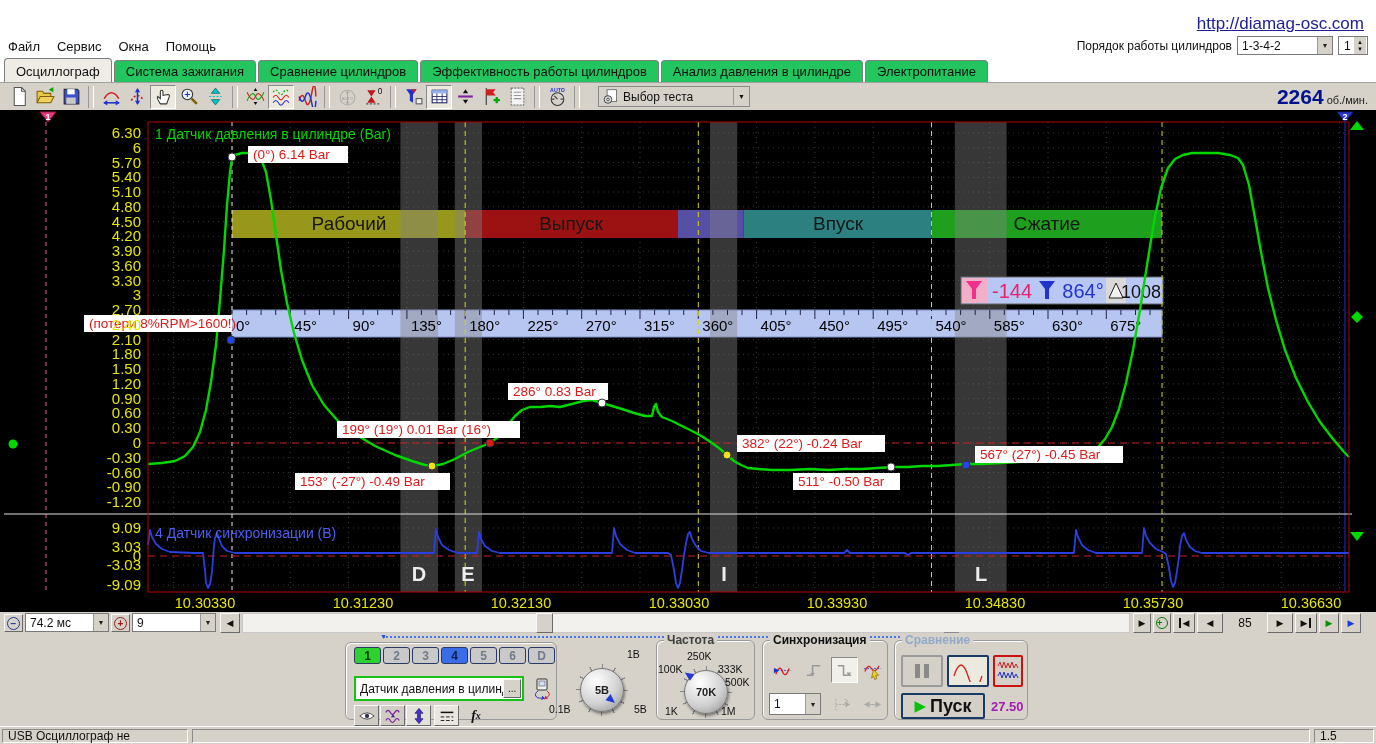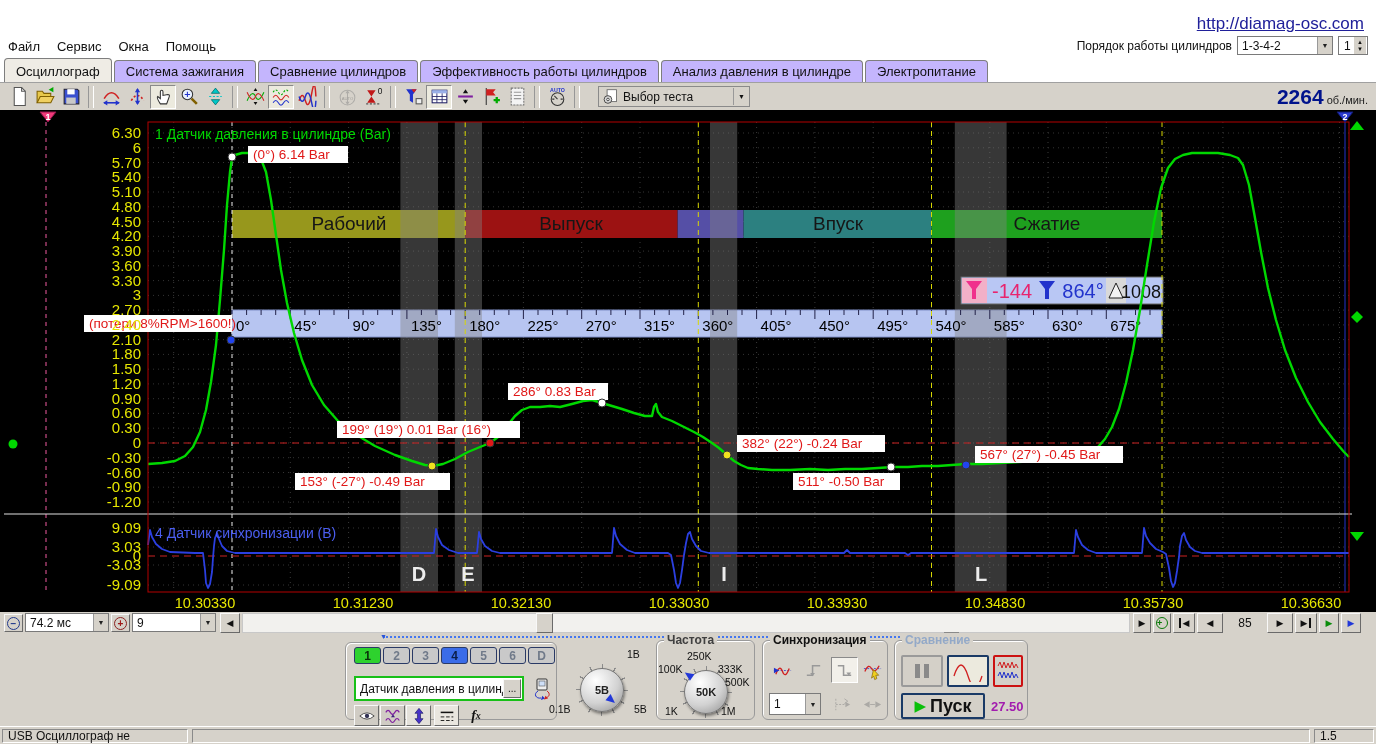--- a/index.html
+++ b/index.html
@@ -11,21 +11,21 @@
   #url{position:absolute;right:12px;top:14px;font-size:17px;font-weight:normal;color:#20209a;text-decoration:underline}
   #menubar{position:absolute;left:8px;top:39px;display:flex;gap:17px;font-size:13px}
   .mitem{cursor:default}
   #cyl{position:absolute;right:8px;top:36px;display:flex;align-items:center;gap:5px;font-size:12px}
   .combo{background:#fff;border:1px solid #7a7a7a;display:flex;align-items:center;font-size:12px;padding-left:4px;height:19px}
   .combo .arr{margin-left:auto;width:15px;height:100%;background:#d6d2ca;border-left:1px solid #999;display:flex;align-items:center;justify-content:center;font-size:7px;color:#222}
   #cylcombo{width:96px}
   .spin{width:30px;height:19px;border:1px solid #7a7a7a;background:#fff;display:flex;align-items:center;font-size:12px;padding-left:5px;position:relative}
   .spin .ud{position:absolute;right:1px;top:0;width:12px;height:100%;display:flex;flex-direction:column;align-items:center;justify-content:center;font-size:6px;background:#d6d2ca;line-height:7px}
   #tabsrow{position:absolute;left:4px;top:57px;display:flex;align-items:flex-end;height:25px}
-  .tab{border:1px solid #7e7e7e;border-bottom:none;border-radius:4px 4px 0 0;padding:3px 11px 3px;background:#c4b5fd;font-size:13px;margin-right:2px;white-space:nowrap}
+  .tab{border:1px solid #7e7e7e;border-bottom:none;border-radius:4px 4px 0 0;padding:3px 11px 3px;background:#22c55e;font-size:13px;margin-right:2px;white-space:nowrap}
   .tab.active{background:#efece5;padding-top:5px;position:relative}
   #tbar{position:absolute;left:0;top:82px;width:1376px;height:28px;background:#d6d2ca;border-top:1px solid #a0a0a0;display:flex;align-items:center;padding:0 8px 0 6px}
   .tb{width:26px;height:24px;display:flex;align-items:center;justify-content:center;flex:0 0 auto}
   .tb svg{width:21px;height:21px}
   .tb.pressed{background:#eceade;border:1px solid;border-color:#8a8a8a #fff #fff #8a8a8a}
   .tsep{width:6px;height:22px;border-left:1px solid #979797;border-right:1px solid #fff;margin:0 4px;flex:0 0 auto}
   #testsel{width:152px;height:21px;background:#d6d2ca;border:1px solid #8a8a8a;display:flex;align-items:center;gap:4px;padding-left:3px;font-size:12px;margin-left:14px}
   #testsel svg{width:17px;height:17px}
   #testsel .arr{margin-left:auto;width:16px;height:17px;border-left:1px solid #999;display:flex;align-items:center;justify-content:center;font-size:7px}
   #rpmbox{margin-left:auto;display:flex;align-items:baseline;gap:3px}
@@ -607,21 +607,21 @@
       </div>
     <span class="klab" style="left:627px;top:14px">1В</span>
     <span class="klab" style="left:549px;top:69px">0.1В</span>
     <span class="klab" style="left:634px;top:69px">5В</span>
     <span class="karr" style="left:607px;top:62px;transform:rotate(40deg)"></span>
 
     <div class="grp" style="left:656px;top:6px;width:99px;height:80px">
       <span class="glab" style="color:#404040">Частота</span>
       <div class="ring" style="left:23px;top:25px"></div>
       <div class="knob" style="left:27px;top:29px">
-          <span>50K</span>
+          <span>70K</span>
         </div>
       <span class="karr" style="left:27px;top:30px;transform:rotate(215deg)"></span>
       <span id="flabs"><span class="klab" style="left:8px;top:64px">1K</span><span class="klab" style="left:1px;top:22px">100K</span><span class="klab" style="left:30px;top:9px">250K</span><span class="klab" style="left:61px;top:22px">333K</span><span class="klab" style="left:68px;top:35px">500K</span><span class="klab" style="left:64px;top:64px">1M</span></span>
     </div>
 
     <div class="grp" style="left:762px;top:6px;width:126px;height:80px">
       <span class="glab">Синхронизация</span>
       <div class="sb" style="left:6px;top:16px">
           <svg viewBox="0 0 22 22">
             <path d="M2 11h18" stroke="#2233cc" stroke-dasharray="2 1.5" stroke-width="0.8"></path>

